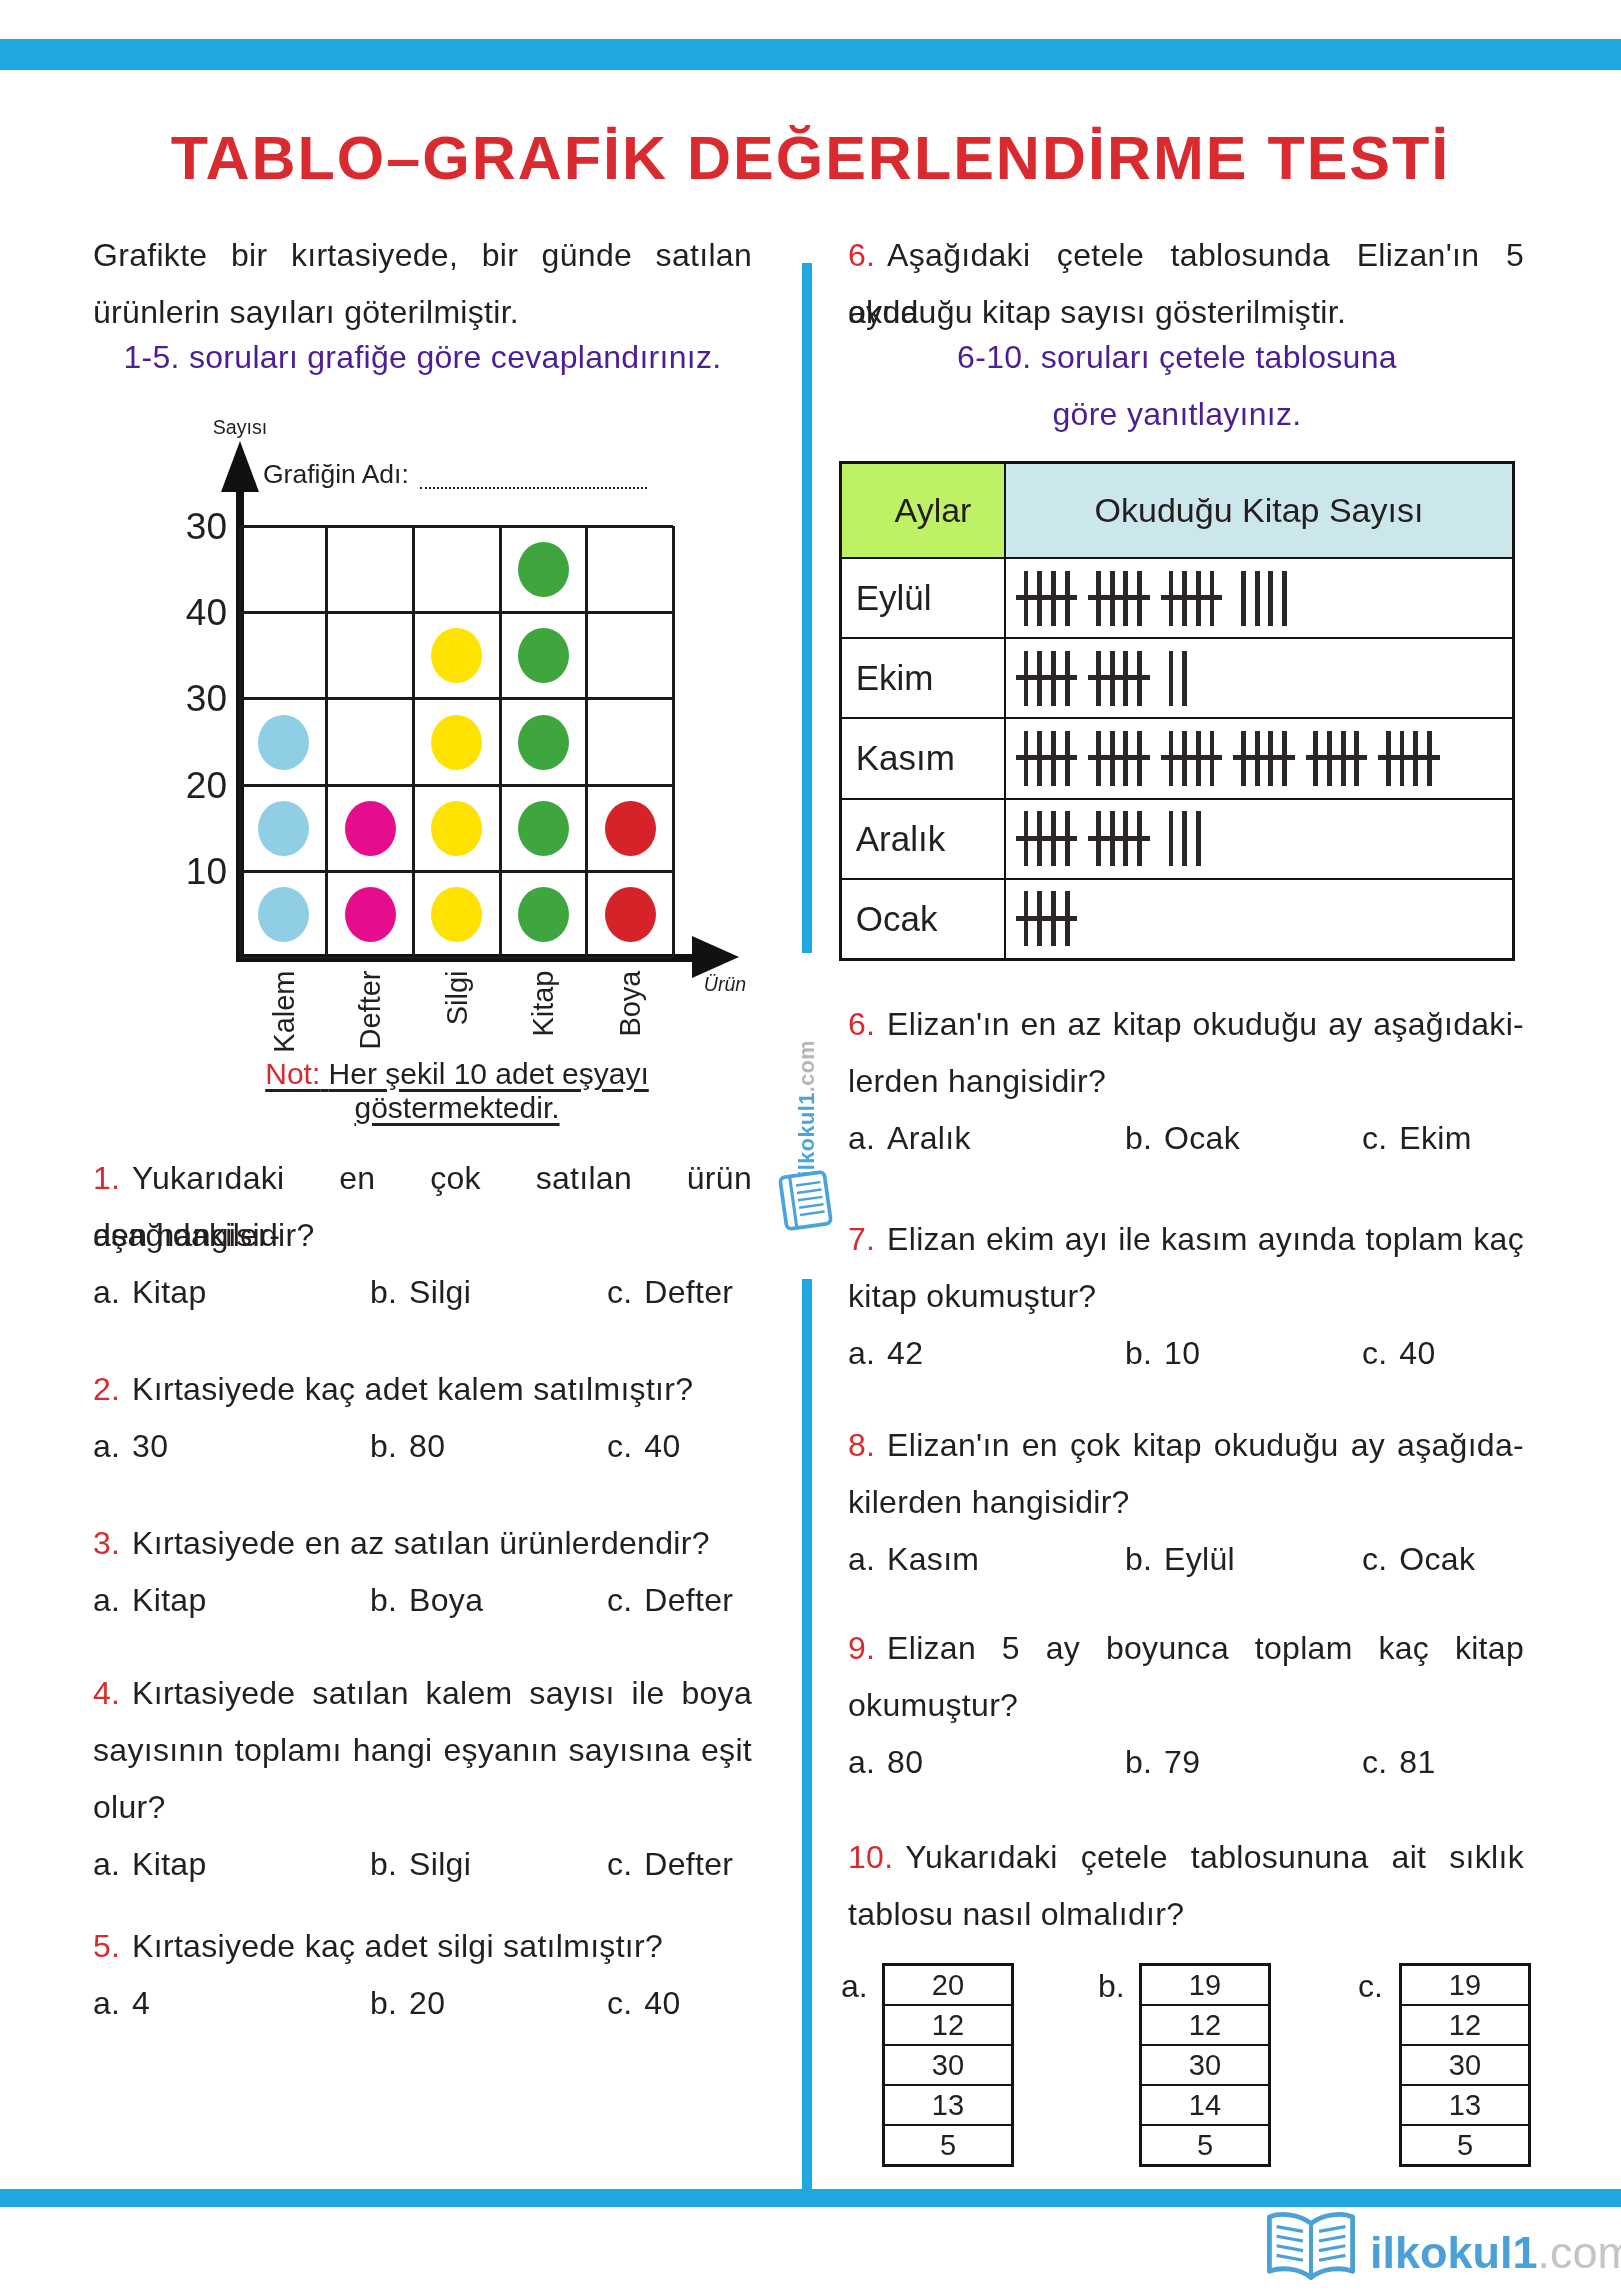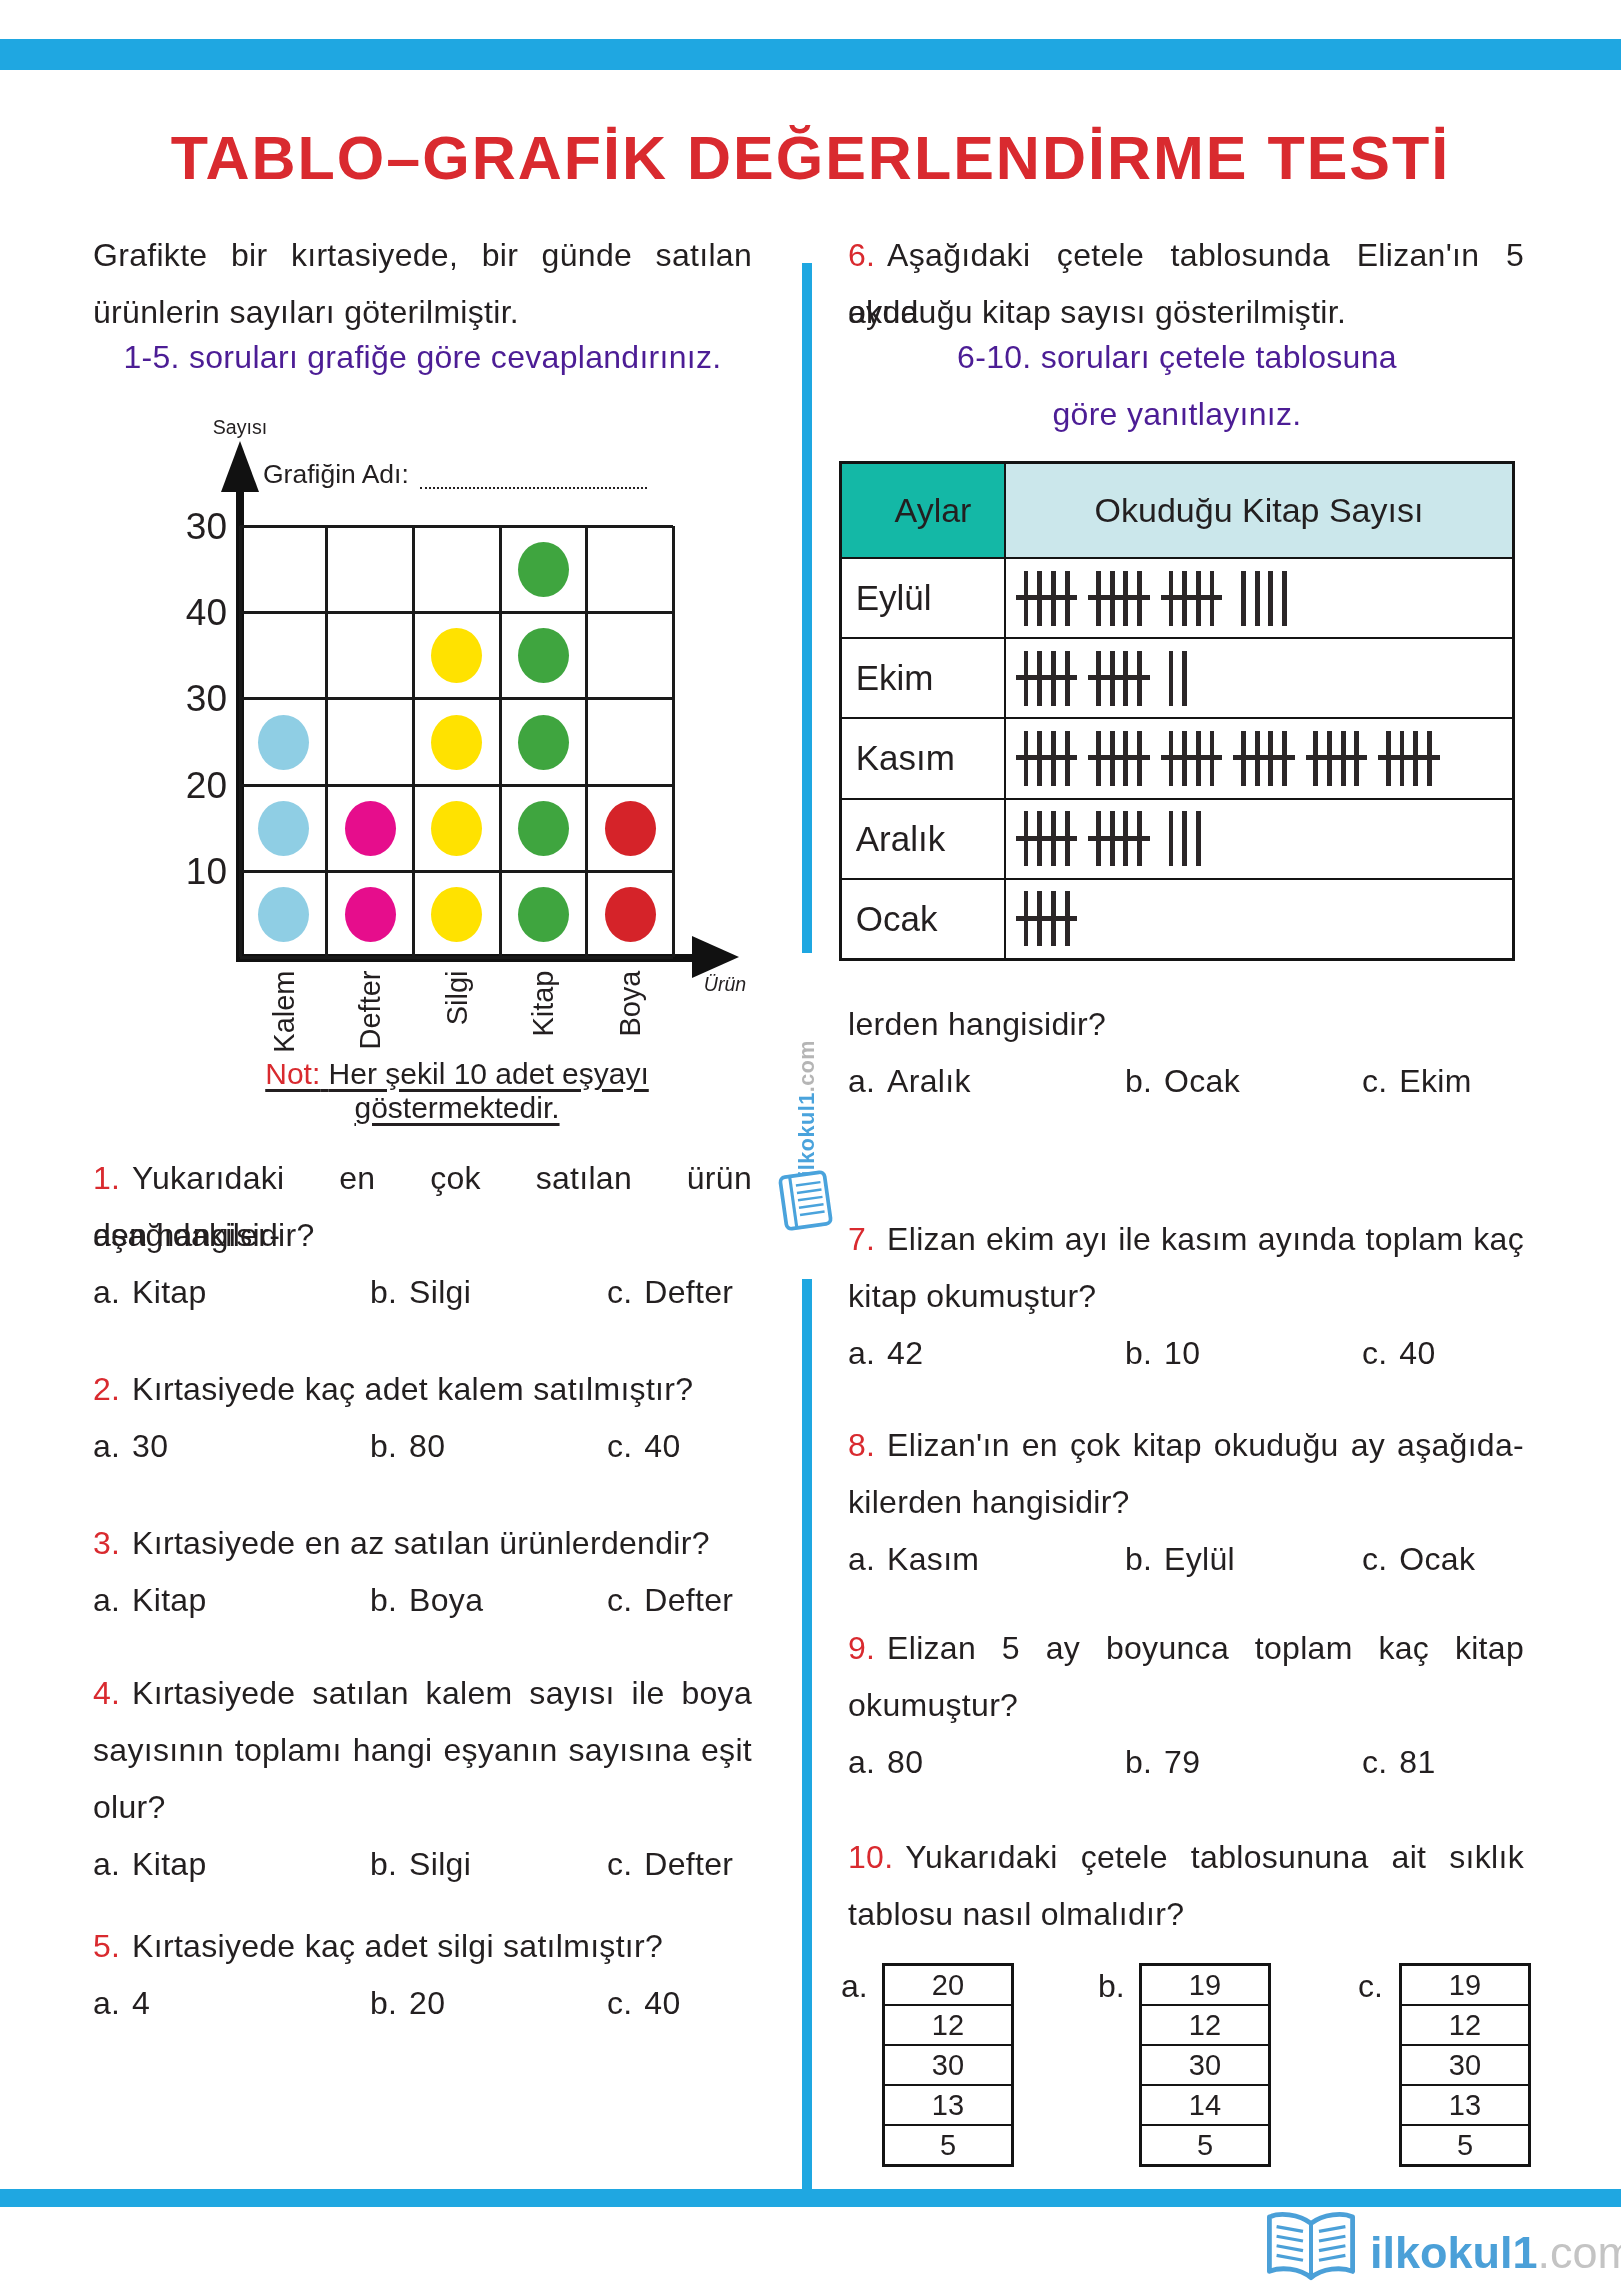--- a/index.html
+++ b/index.html
@@ -125,21 +125,21 @@
       <div class="abs dot" style="left: 605px; top: 887px; width: 51px; height: 55px; background: rgb(213, 35, 41);"></div>
       <div class="abs dot" style="left: 605px; top: 801px; width: 51px; height: 55px; background: rgb(213, 35, 41);"></div>
     </div>
 
   <div class="abs note" style="left:221px;top:1057px;width:472px;">
     <span class="red">Not:</span>
     <span>Her şekil 10 adet eşyayı göstermektedir.</span>
   </div>
 
   <div class="abs ttable" id="tally-table" style="left: 839px; top: 461px; width: 676px; height: 500px; box-sizing: border-box; background: rgb(255, 255, 255);">
-    <div class="tcell c1 thead" style="background: #14b8a6; padding-left: 20px;">Aylar</div>
+    <div class="tcell c1 thead" style="background: #bef264; padding-left: 20px;">Aylar</div>
     <div class="tcell thead" style="background: rgb(203, 231, 235);">Okuduğu Kitap Sayısı</div>
   <div class="tcell c1 month">Eylül</div>
       <div class="tcell tallyrow">
         <div class="tally-g">
           <div class="tally-b"></div>
           <div class="tally-b"></div>
           <div class="tally-b"></div>
           <div class="tally-b"></div>
           <div class="tally-s"></div>
         </div>
@@ -304,20 +304,21 @@
         <div class="qline"><span class="qnum">5.</span><span>Kırtasiyede kaç adet silgi satılmıştır?</span></div>
         <div class="qline opts">
           <div class="opt"><span class="letter">a.</span><span>4</span></div>
           <div class="opt"><span class="letter">b.</span><span>20</span></div>
           <div class="opt"><span class="letter">c.</span><span>40</span></div>
         </div>
       </div>
     </div>
   <div id="right-questions">
       <div class="abs" style="left: 848px; top: 996px; width: 676px;">
+        <div class="qline just"><span class="qnum">6.</span><span>Elizan'ın en az kitap okuduğu ay aşağıdaki-</span></div>
         <div class="qline">lerden hangisidir?</div>
         <div class="qline opts">
           <div class="opt"><span class="letter">a.</span><span>Aralık</span></div>
           <div class="opt"><span class="letter">b.</span><span>Ocak</span></div>
           <div class="opt"><span class="letter">c.</span><span>Ekim</span></div>
         </div>
       </div>
       <div class="abs" style="left: 848px; top: 1211px; width: 676px;">
         <div class="qline just"><span class="qnum">7.</span><span>Elizan ekim ayı ile kasım ayında toplam kaç</span></div>
         <div class="qline">kitap okumuştur?</div>

